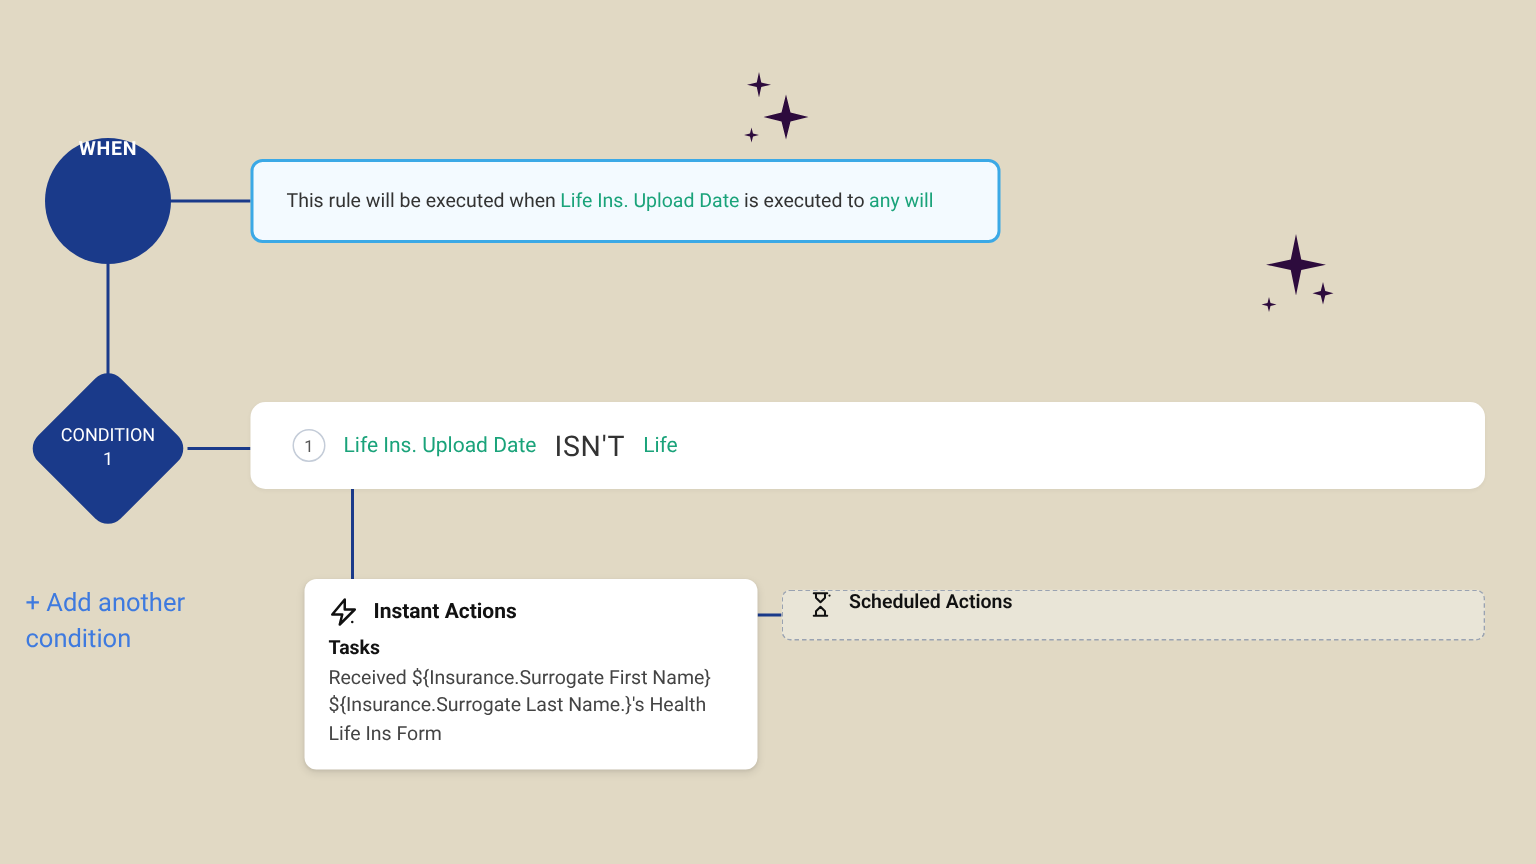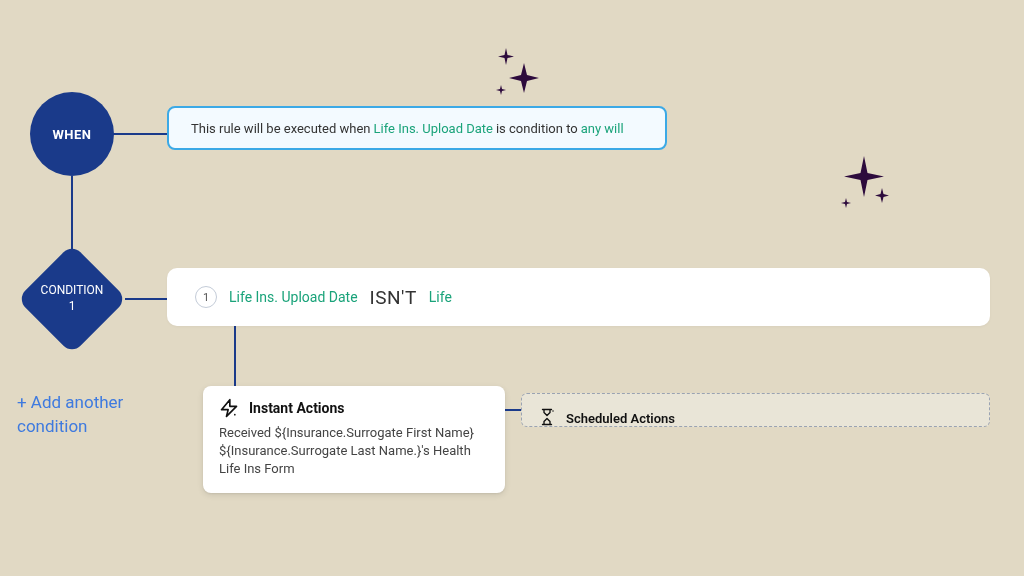--- a/index.html
+++ b/index.html
@@ -16,35 +16,34 @@
   
   .when-circle {
     position: absolute;
     left: 30px;
     top: 92px;
     width: 84px;
     height: 84px;
     border-radius: 50%;
     background: #1a3a8a;
     display: flex;
-    align-items: center;
     justify-content: center;
     color: #fff;
     font-weight: 700;
     font-size: 13px;
     letter-spacing: 0.5px;
   }
 
   
   .when-box {
     position: absolute;
     left: 167px;
     top: 106px;
     width: 500px;
-    height: 44px;
+    height: 56px;
     background: #f3faff;
     border: 2px solid #3ba9e6;
     border-radius: 8px;
     display: flex;
     align-items: center;
     padding: 0 22px;
     font-size: 13px;
     color: #333;
   }
   .when-box .link-green { color: #1aa37a; }
@@ -157,21 +156,21 @@
   .scheduled-card {
     position: absolute;
     left: 521px;
     top: 393px;
     width: 469px;
     height: 34px;
     background: #e9e5d7;
     border: 1.5px dashed #9aa3b2;
     border-radius: 6px;
     display: flex;
-    align-items: flex-end;
+    align-items: flex-start;
     gap: 10px;
     padding: 0 16px;
     font-size: 13px;
     color: #111;
     font-weight: 600;
   }
 
   
   .sparkle { position: absolute; color: #2d0b3d; }
 
@@ -185,21 +184,21 @@
 <div class="line" style="left:234px; top:326px; width:2px; height:62px;"></div>
 <div class="line" style="left:505px; top:409px; width:16px; height:2px;"></div>
 
 <div class="when-circle">
   <span>WHEN</span>
 </div>
 
 <div class="when-box">
   <span>This rule will be executed when </span>
   <span class="link-green" style="margin:0 3px;">Life Ins. Upload Date</span>
-  <span> is condition to </span>
+  <span> is executed to </span>
   <span class="link-green" style="margin-left:3px;">any will</span>
 </div>
 
 <div class="diamond-wrap">
   <div class="diamond"></div>
   <div class="diamond-label">
     <div>CONDITION</div>
     <div>1</div>
   </div>
 </div>
@@ -215,20 +214,21 @@
 
 <div class="instant-card">
   <div class="instant-header">
     <svg width="20" height="20" viewBox="0 0 24 24" fill="none" stroke="#111" stroke-width="2" stroke-linecap="round" stroke-linejoin="round">
       <polygon points="13 2 3 14 11 14 9 22 21 10 13 10 13 2"></polygon>
       <circle cx="19" cy="20" r="1" fill="#111" stroke="none"></circle>
     </svg>
     <span class="instant-title">Instant Actions</span>
   </div>
   <div class="instant-body">
+    <span class="tasks-label">Tasks</span>
     <span>Received ${Insurance.Surrogate First Name} ${Insurance.Surrogate Last Name.}'s Health Life Ins Form</span>
   </div>
 </div>
 
 <div class="scheduled-card">
   <svg width="18" height="18" viewBox="0 0 24 24" fill="none" stroke="#111" stroke-width="1.8" stroke-linecap="round" stroke-linejoin="round">
     <path d="M6 2h12M6 22h12M8 2v4l4 4 4-4V2M8 22v-4l4-4 4 4v4"></path>
     <circle cx="20" cy="4" r="1" fill="#111" stroke="none"></circle>
   </svg>
   <span>Scheduled Actions</span>

